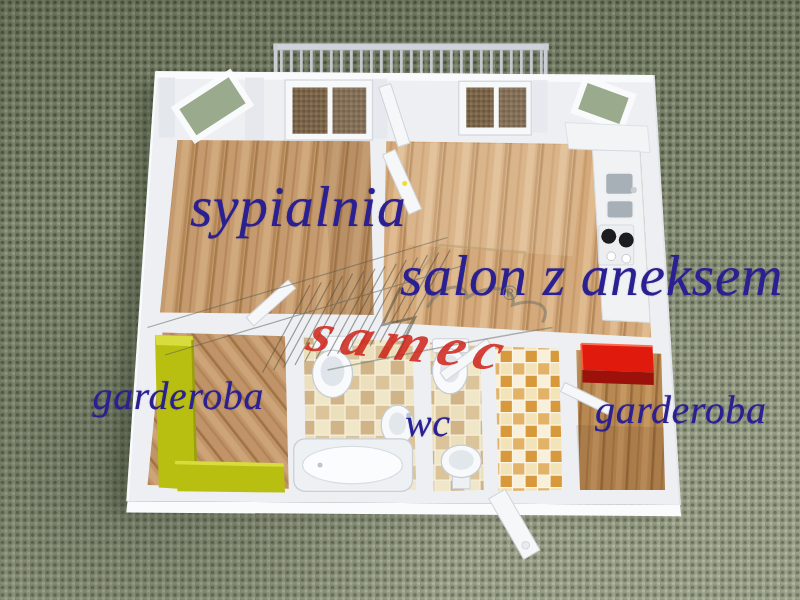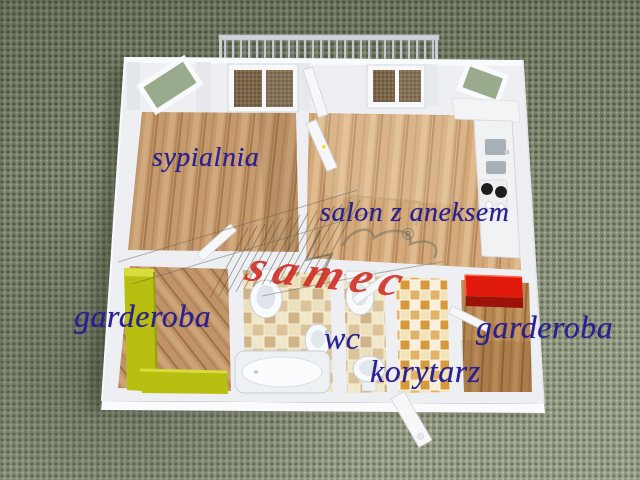--- a/index.html
+++ b/index.html
@@ -12,21 +12,21 @@
       repeating-linear-gradient(90deg, rgba(55,65,40,.12) 0 1px, rgba(0,0,0,0) 1px 6px),
       repeating-linear-gradient(0deg, rgba(55,65,40,.12) 0 1px, rgba(0,0,0,0) 1px 6px);
     background-size:6px 6px,6px 6px,6px 6px,6px 6px;}
   .bg::after{content:"";position:absolute;inset:0;
     background:
       radial-gradient(ellipse 420px 320px at 18% 78%, rgba(22,32,16,.32), rgba(0,0,0,0) 65%),
       linear-gradient(172deg, rgba(28,38,22,.30) 0%, rgba(28,38,22,.12) 32%, rgba(250,252,240,.10) 74%, rgba(238,242,226,.16) 100%);}
   svg{position:absolute;left:0;top:0;}
   .label{position:absolute;color:#2b2091;font-style:italic;white-space:nowrap;
          letter-spacing:.5px;text-shadow:0 0 1px rgba(35,25,130,.55);line-height:1;}
-  .lbl-big{font-size:28px;}
+  .lbl-big{font-size:46px;}
   .lbl-med{font-size:32px;}
   .wm{position:absolute;left:256px;top:245px;color:#cf2318;opacity:.85;
       font-style:italic;font-weight:bold;font-size:44px;letter-spacing:7px;line-height:1;
       transform:rotate(6deg) skewX(-14deg) scaleX(1.1);transform-origin:left top;}
   .wm-reg{position:absolute;left:400px;top:227px;color:#70756b;font-size:16px;
       font-family:"DejaVu Sans", sans-serif;opacity:.8;line-height:1;}
 </style>
 </head>
 <body>
 
@@ -239,18 +239,17 @@
       <path d="M342,246 C352,228 372,224 374,238 C392,226 414,230 410,244 C428,238 442,244 434,258" stroke="#6a6f66" stroke-width="2.5" fill="none"></path>
       <path d="M262,296 C320,284 380,272 442,262" stroke="#6a6f66" stroke-width="1.2" fill="none"></path>
       <path d="M336,218 L352,196 L420,202 L416,226" stroke="#b09a6a" stroke-width="2" fill="none"></path>
     </g>
   </svg>
 
   <div class="label lbl-big" style="left:152px;top:143px;">sypialnia</div>
   <div class="label lbl-big" style="left:320px;top:198px;">salon z aneksem</div>
   <div class="label lbl-med" style="left:74px;top:300px;">garderoba</div>
   <div class="label lbl-med" style="left:324px;top:322px;font-family:Liberation Serif, serif;">wc</div>
-  <div class="label lbl-med" style="left:370px;top:355px;">korytarz</div>
   <div class="label lbl-med" style="left:476px;top:311px;">garderoba</div>
 
   <div class="wm">samec</div>
   <span class="wm-reg">®</span>
 </div>
 
 </body></html>

